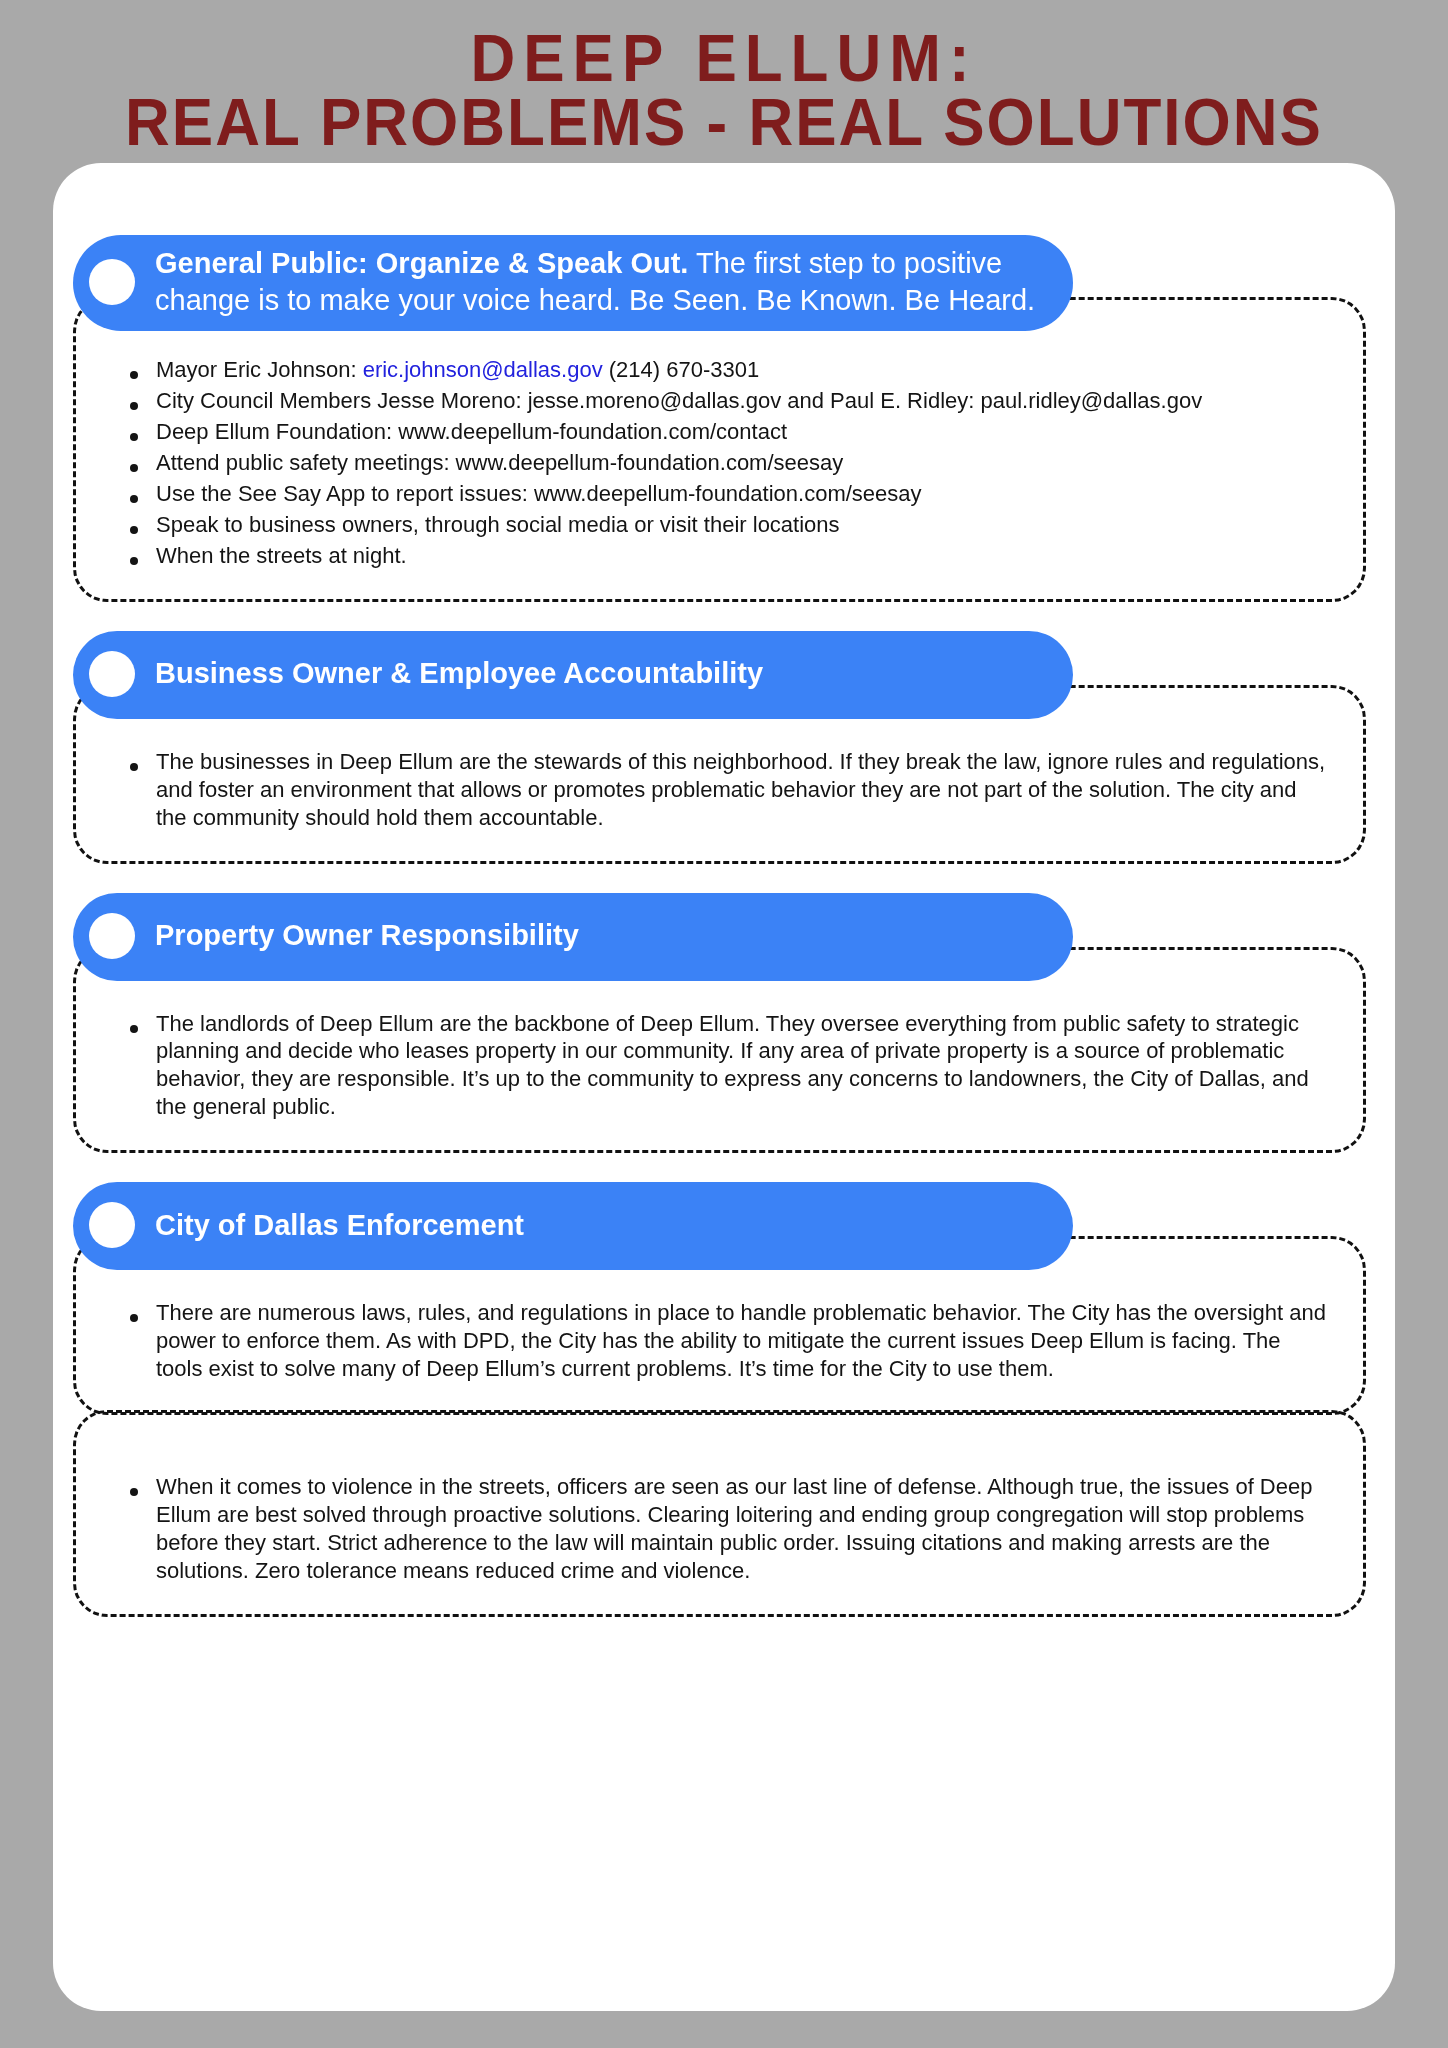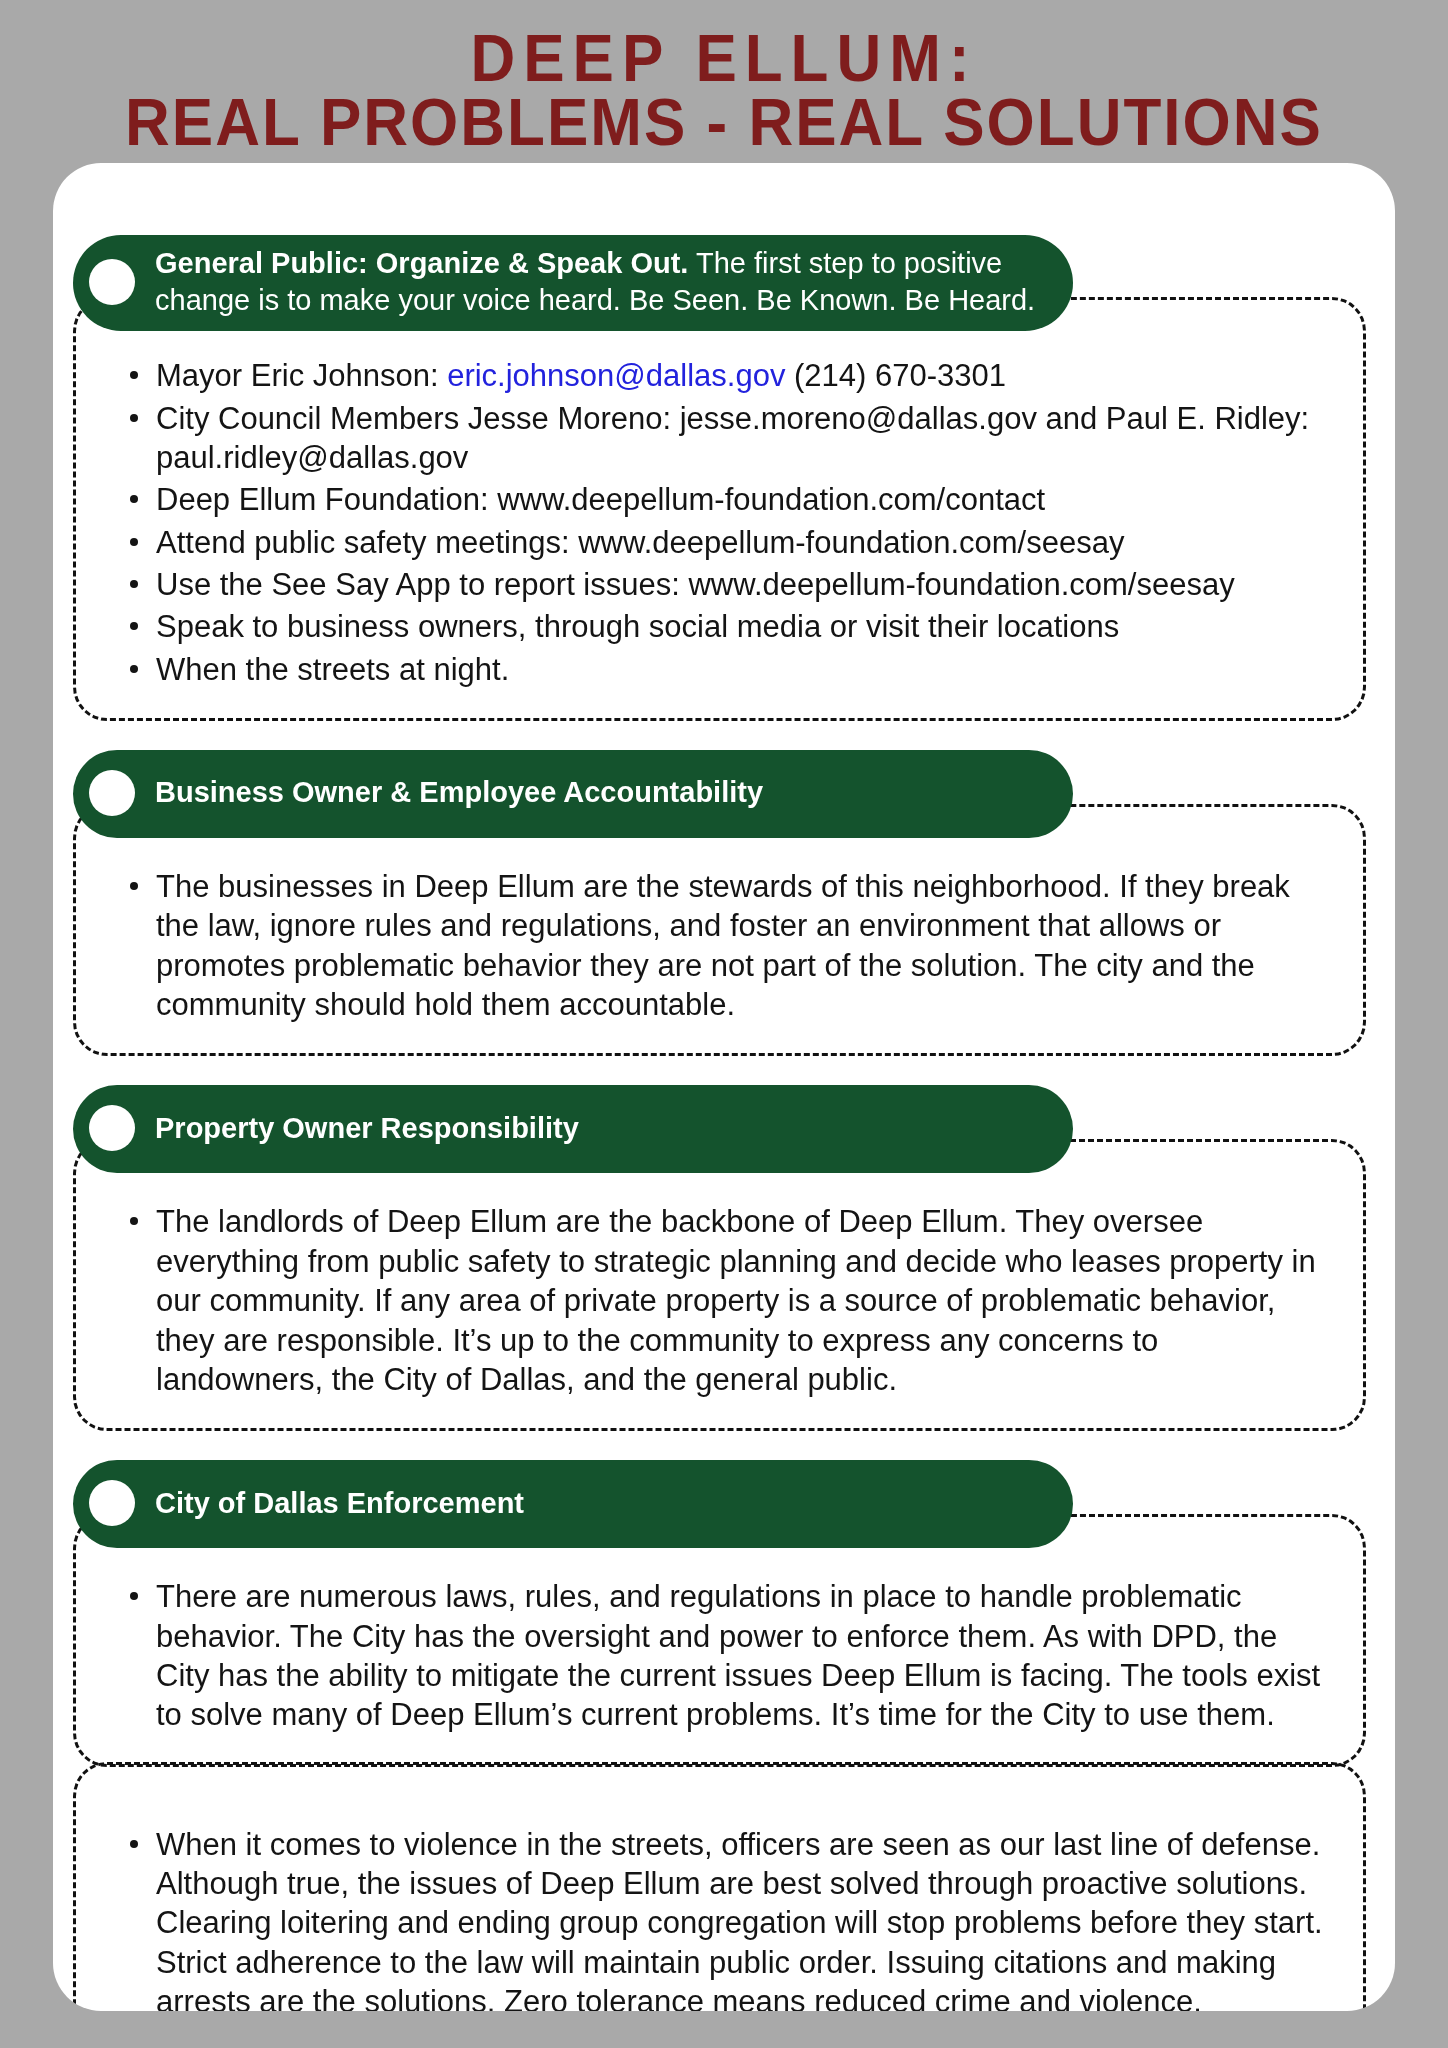--- a/index.html
+++ b/index.html
@@ -32,21 +32,21 @@
     overflow:hidden;
   }
   .section { padding:0 24px 0 20px; margin-top:29px; }
   .section.first { margin-top:0; }
   
   .pill {
     position:relative; z-index:2;
     display:flex; align-items:center;
     width:1000px; min-height:88px;
     box-sizing:border-box;
-    background:#14532d; color:#ffffff;
+    background:#3b82f6; color:#ffffff;
     border-radius:60px;
     padding:10px 30px 12px 16px;
   }
   .dot {
     width:46px; height:46px; border-radius:50%;
     background:#ffffff; margin-right:20px; flex:0 0 auto;
   }
   .pill-text { margin:0; font-size:29px; line-height:1.28; }
   .pill-text .b { font-weight:700; }
   
@@ -55,21 +55,21 @@
     margin-top:-34px;
     width:1293px; box-sizing:border-box;
     border:3px dashed #111111;
     border-radius:34px;
     padding:56px 34px 26px 44px;
   }
   .dashed.tall { padding-top:60px; }
   ul.blist { margin:0; padding:0 0 0 36px; list-style:none; }
   ul.blist li {
     position:relative;
-    font-size:31px; line-height:1.27;
+    font-size:22px; line-height:1.27;
     color:#141414;
     margin-bottom:3px;
   }
   ul.blist li::before {
     content:""; position:absolute;
     left:-26px; top:15px;
     width:8px; height:8px; border-radius:50%;
     background:#141414;
   }
   .link { color:#2222dd; }

